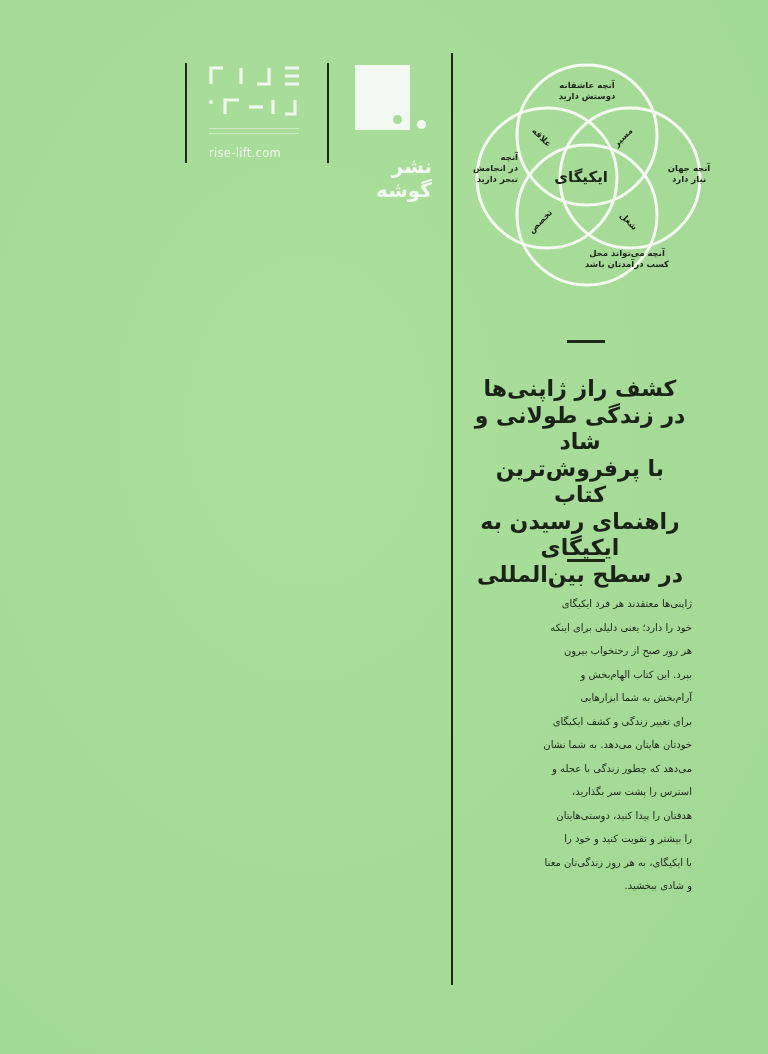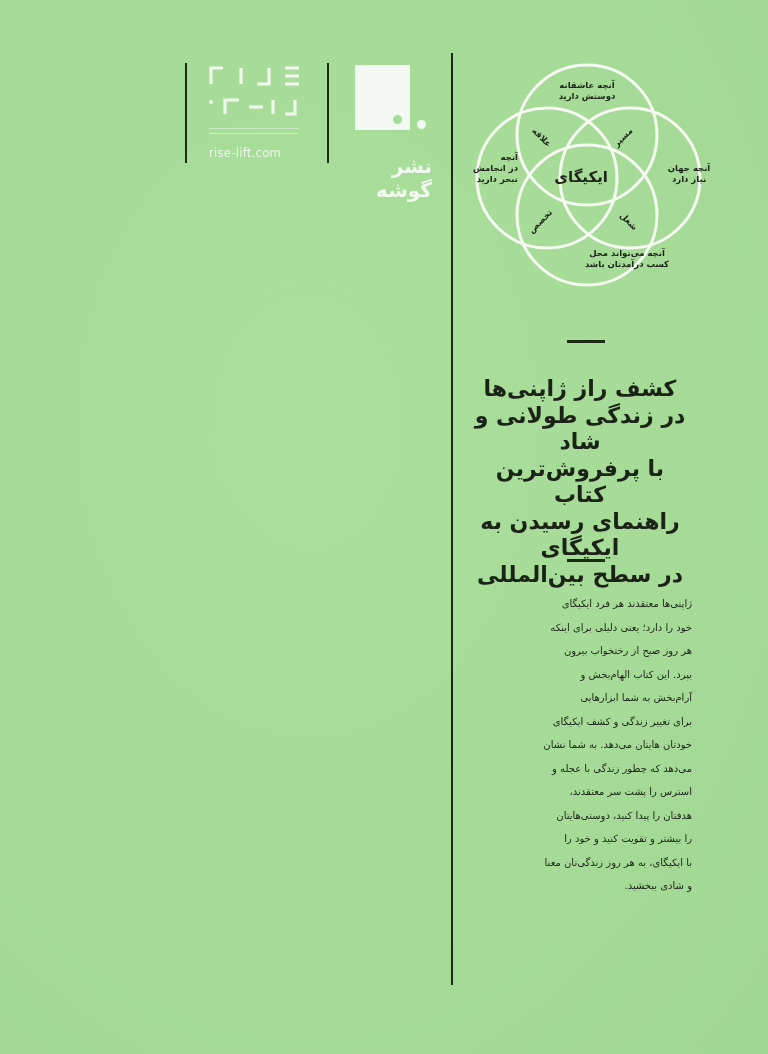--- a/index.html
+++ b/index.html
@@ -133,18 +133,18 @@
 
 <div class="body-text">
   <div>ژاپنی‌ها معتقدند هر فرد ایکیگای</div>
   <div>خود را دارد؛ یعنی دلیلی برای اینکه</div>
   <div>هر روز صبح از رختخواب بیرون</div>
   <div>بپرد. این کتاب الهام‌بخش و</div>
   <div>آرام‌بخش به شما ابزارهایی</div>
   <div>برای تغییر زندگی و کشف ایکیگای</div>
   <div>خودتان هایتان می‌دهد. به شما نشان</div>
   <div>می‌دهد که چطور زندگی با عجله و</div>
-  <div>استرس را پشت سر معتقدند،</div>
+  <div>استرس را پشت سر بگذارید،</div>
   <div>هدفتان را پیدا کنید، دوستی‌هایتان</div>
   <div>را بیشتر و تقویت کنید و خود را</div>
   <div>با ایکیگای، به هر روز زندگی‌تان معنا</div>
   <div>و شادی ببخشید.</div>
 </div>
 
 </body></html>

